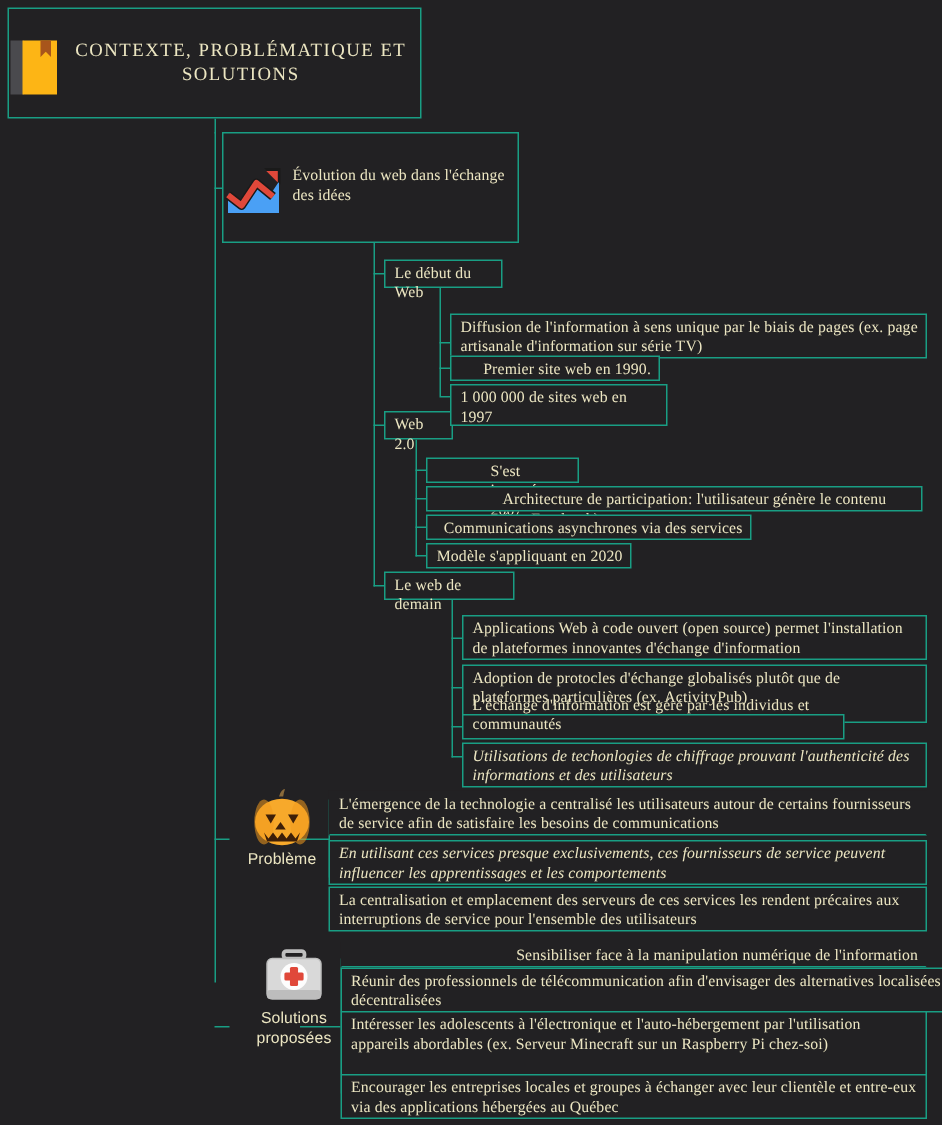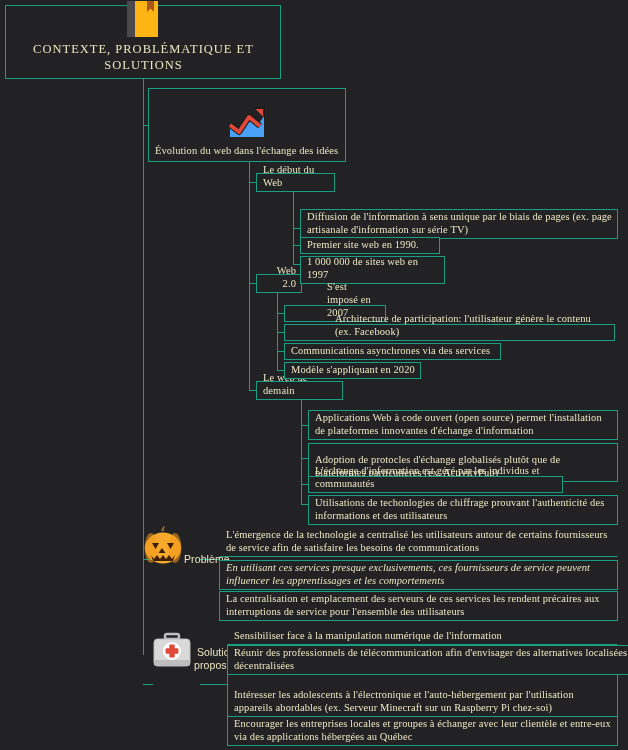--- a/index.html
+++ b/index.html
@@ -17,21 +17,20 @@
     position: relative;
   }
 
   
   .node {
     position: absolute;
     border: 1px solid #199e84;
     background: #222123;
     color: #ece6c2;
     display: flex;
-    flex-direction: column;
     justify-content: flex-end;
   }
 
   .node-label {
     padding: 2px 5px 2px 6px;
     font-size: 10.5px;
     line-height: 13px;
     letter-spacing: 0.1px;
     white-space: normal;
   }
@@ -60,22 +59,22 @@
   }
   #topic-evolution .emoji { margin-top: 6px; }
   #topic-evolution .node-label {
     width: 100%; padding-bottom: 4px;
   }
 
   
   .emoji-node {
     position: absolute;
     display: flex;
-    flex-direction: row;
-    align-items: flex-end;
+    flex-direction: column;
+    align-items: center;
     width: 92px;
   }
   .emoji-node .node-label {
     font-size: 10.5px;
     line-height: 13px;
     padding: 1px 0 0 0;
     text-align: center;
     font-family: "Liberation Sans", sans-serif;
   }
   #node-probleme { left: 142px; top: 524px; }
@@ -147,21 +146,21 @@
       <polygon points="27,3 38,3 38,14" fill="#1a1a1a"></polygon>
       <polygon points="28.5,5 36.2,5 36.2,12.7" fill="#e0483a"></polygon>
     </svg>
   </span>
   <span class="node-label">Évolution du web dans l'échange des idées</span>
 </div>
 
 <div class="node" style="left:256px; top:173px; width:79px; height:19px;">
   <span class="node-label">Le début du Web</span>
 </div>
-<div class="node" style="left:256px; top:274px; width:46px; height:19px;text-align:right;">
+<div class="node" style="left:256px; top:274px; width:46px; height:19px;">
   <span class="node-label">Web 2.0</span>
 </div>
 <div class="node" style="left:256px; top:381px; width:87px; height:19px;">
   <span class="node-label">Le web de demain</span>
 </div>
 
 <div class="node" style="left:300px; top:209px; width:318px; height:30px;">
   <span class="node-label">Diffusion de l'information à sens unique par le biais de pages (ex. page artisanale d'information sur série TV)</span>
 </div>
 <div class="node" style="left:300px; top:237px; width:140px; height:17px;">
@@ -186,21 +185,21 @@
 
 <div class="node" style="left:308px; top:410px; width:310px; height:30px;">
   <span class="node-label">Applications Web à code ouvert (open source) permet l'installation de plateformes innovantes d'échange d'information</span>
 </div>
 <div class="node" style="left:308px; top:443px; width:310px; height:39px;">
   <span class="node-label">Adoption de protocles d'échange globalisés plutôt que de plateformes particulières (ex. ActivityPub)</span>
 </div>
 <div class="node" style="left:308px; top:476px; width:255px; height:17px;align-items:flex-end;">
   <span class="node-label">L'échange d'information est géré par les individus et communautés</span>
 </div>
-<div class="node" style="left:308px; top:495px; width:310px; height:30px;">
+<div class="node" style="left:308px; top:495px; width:310px; height:30px;font-style:italic;">
   <span class="node-label">Utilisations de techonlogies de chiffrage prouvant l'authenticité des informations et des utilisateurs</span>
 </div>
 
 <div class="emoji-node" id="node-probleme">
   <span class="emoji">
     <svg width="42" height="42" viewBox="0 0 42 42">
       <path d="M19 7 q1.5 -5 4 -5 q-1 3 -1.2 5 z" fill="#8a6a3a"></path>
       <ellipse cx="21" cy="24" rx="18" ry="15.5" fill="#f7a92b"></ellipse>
       <ellipse cx="9" cy="24" rx="6.5" ry="15" fill="#f29b1d" opacity="0.55"></ellipse>
       <ellipse cx="33" cy="24" rx="6.5" ry="15" fill="#f29b1d" opacity="0.55"></ellipse>

